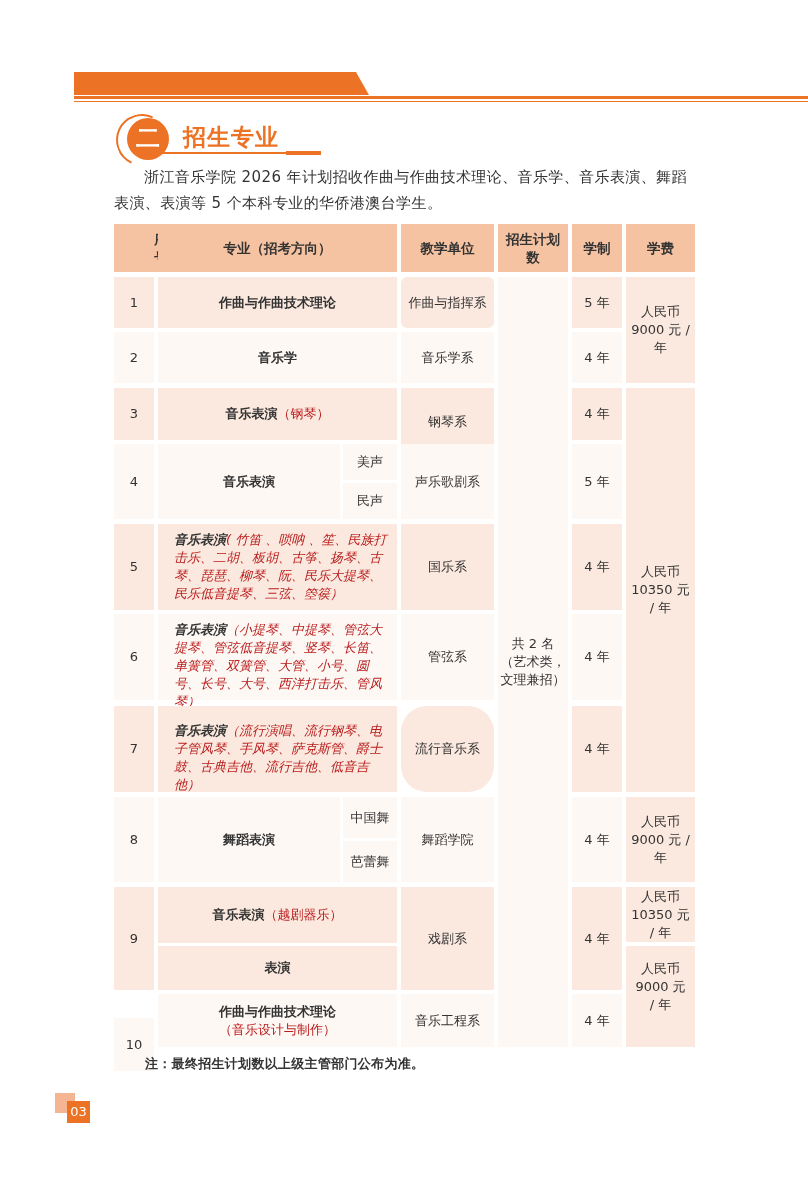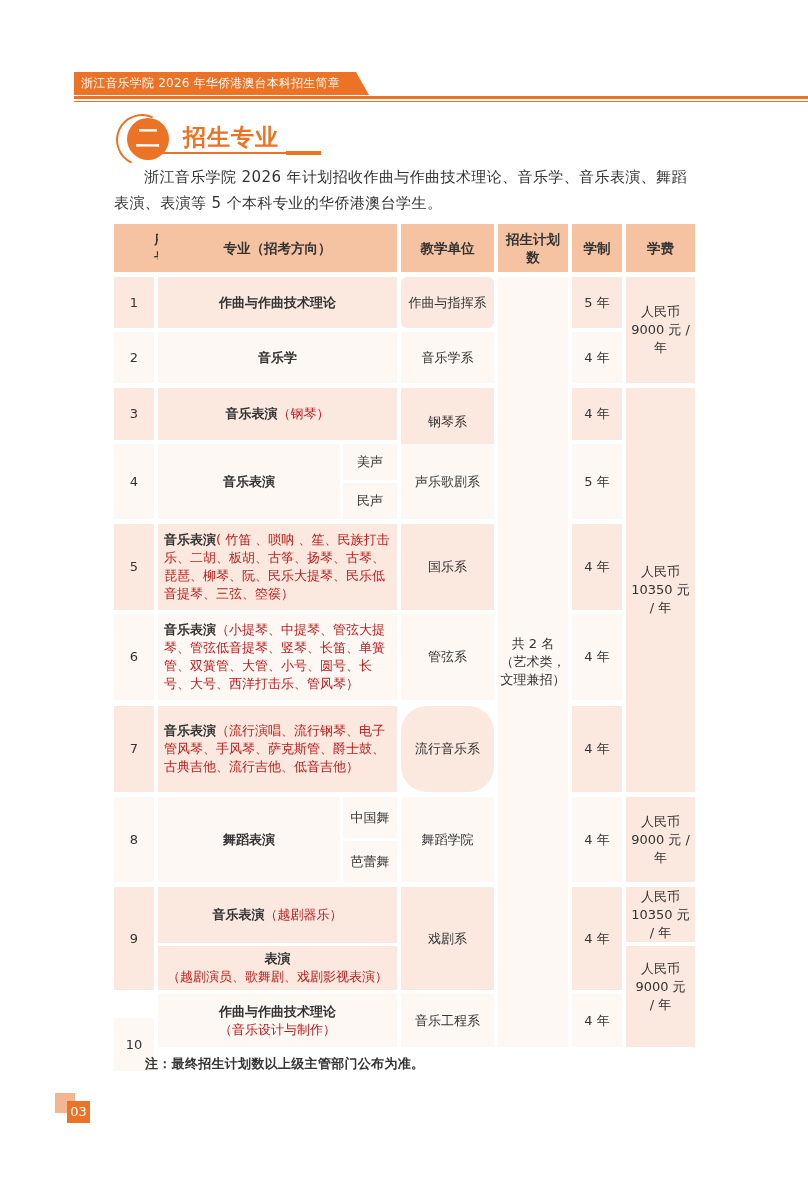--- a/index.html
+++ b/index.html
@@ -39,35 +39,34 @@
 
   
   .intro { position: absolute; left: 114px; top: 164px; width: 584px; font-size: 15px; line-height: 26px; color: #333; text-indent: 30px; letter-spacing: 0.4px; }
 
   
   .cell { position: absolute; display: flex; align-items: center; justify-content: center; text-align: center; font-size: 13px; color: #333; line-height: 18px; }
   .hd { background: #F6C3A2; font-weight: bold; color: #333; font-size: 13.5px; }
   .dk { background: #FBE9DF; }
   .lt { background: #FEF8F5; }
   .b { font-weight: bold; }
-  .left { justify-content: flex-start; text-align: left; padding-left: 6px; padding-right: 4px; }
+  .left { justify-content: flex-start; text-align: left; padding-left: 16px; padding-right: 4px; font-style: italic; }
   .col { flex-direction: column; }
   .g { color: #b91c1c; font-weight: normal; }
 
   .note { position: absolute; left: 145px; top: 1055px; font-size: 13px; font-weight: bold; color: #333; letter-spacing: 0.3px; }
 
   .pg-back { position: absolute; left: 55px; top: 1093px; width: 20px; height: 20px; background: #F6B592; }
   .pg { position: absolute; left: 67px; top: 1101px; width: 23px; height: 22px; background: #EC7325; color: #fff; font-size: 13px; text-align: center; line-height: 22px; }
 </style>
 </head>
 <body>
 
 <div class="run-header">
   <div class="bar"></div>
-  <div class="txt">浙江音乐学院 2026 年华侨港澳台本科招生简章</div>
 </div>
 <div class="rule-thick"></div>
 <div class="rule-thin"></div>
 
 <div class="sec">
   <div class="arc"></div>
   <div class="circle">二</div>
   <div class="title">招生专业</div>
   <div class="uline"></div>
   <div class="uline-thick"></div>
@@ -163,21 +162,20 @@
     <span>年</span>
   </div>
 
   <div class="cell dk" style="left:114px;top:887px;width:40px;height:103px;">9</div>
   <div class="cell dk" style="left:158px;top:887px;width:239px;height:56px;">
     <span class="b">音乐表演</span>
       <span class="g">（越剧器乐）</span>
   </div>
   <div class="cell dk col" style="left:158px;top:946px;width:239px;height:44px;">
     <span class="b">表演</span>
-    <span class="g">（越剧演员、歌舞剧、戏剧影视表演）</span>
   </div>
   <div class="cell dk" style="left:401px;top:887px;width:93px;height:103px;">戏剧系</div>
   <div class="cell dk" style="left:572px;top:887px;width:50px;height:103px;">4 年</div>
   <div class="cell dk col" style="left:626px;top:887px;width:69px;height:55px;">
     <span>人民币</span>
     <span>10350 元</span>
     <span>/ 年</span>
   </div>
   <div class="cell dk col" style="left:626px;top:946px;width:69px;height:101px;justify-content:flex-start;padding-top:14px;">
     <span>人民币</span>

